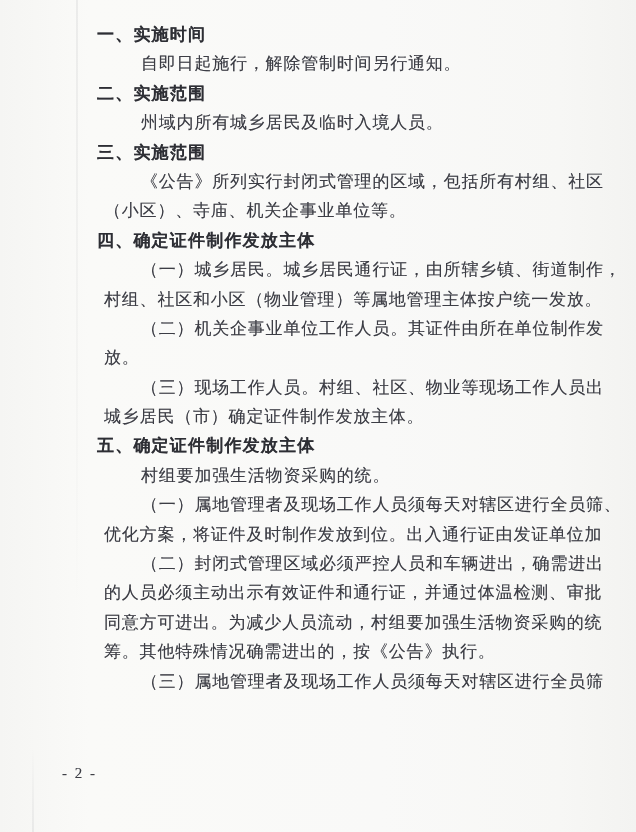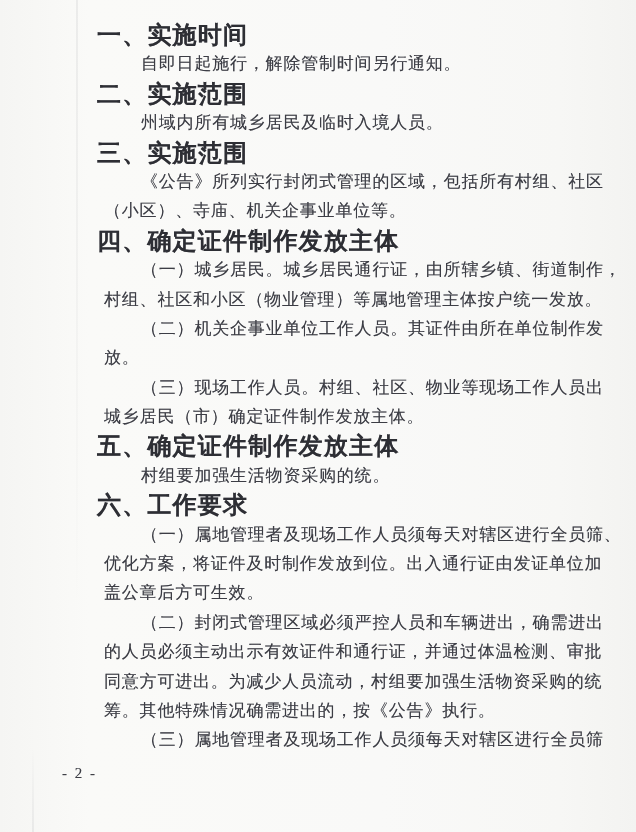--- a/index.html
+++ b/index.html
@@ -42,21 +42,21 @@
     width: 500px;
   }
   .line {
     height: 29.4px;
     line-height: 29.4px;
     white-space: nowrap;
   }
   .line.heading {
     font-family: "Liberation Sans", "DejaVu Sans", sans-serif;
     font-weight: 700;
-    font-size: 24px;
+    font-size: 17px;
     color: #2d2e34;
     letter-spacing: 1.2px;
     text-shadow: 0 0 0.6px rgba(45,46,52,0.55);
   }
   .line.body {
     font-family: "Liberation Serif", "DejaVu Serif", serif;
     font-size: 17px;
     color: #3c3d45;
     letter-spacing: 0.8px;
     text-shadow: 0 0 0.6px rgba(60,61,69,0.45);
@@ -95,24 +95,22 @@
       <div class="line body">（小区）、寺庙、机关企事业单位等。</div>
       <div class="line heading indent">四、确定证件制作发放主体</div>
       <div class="line body indent">（一）城乡居民。城乡居民通行证，由所辖乡镇、街道制作，</div>
       <div class="line body">村组、社区和小区（物业管理）等属地管理主体按户统一发放。</div>
       <div class="line body indent">（二）机关企事业单位工作人员。其证件由所在单位制作发</div>
       <div class="line body">放。</div>
       <div class="line body indent">（三）现场工作人员。村组、社区、物业等现场工作人员出</div>
       <div class="line body">城乡居民（市）确定证件制作发放主体。</div>
       <div class="line heading indent">五、确定证件制作发放主体</div>
       <div class="line body indent">村组要加强生活物资采购的统。</div>
-      <div class="line heading indent">六、工作要求</div>
       <div class="line body indent">（一）属地管理者及现场工作人员须每天对辖区进行全员筛、</div>
       <div class="line body">优化方案，将证件及时制作发放到位。出入通行证由发证单位加</div>
-      <div class="line body">盖公章后方可生效。</div>
       <div class="line body indent">（二）封闭式管理区域必须严控人员和车辆进出，确需进出</div>
       <div class="line body">的人员必须主动出示有效证件和通行证，并通过体温检测、审批</div>
       <div class="line body">同意方可进出。为减少人员流动，村组要加强生活物资采购的统</div>
       <div class="line body">筹。其他特殊情况确需进出的，按《公告》执行。</div>
       <div class="line body indent">（三）属地管理者及现场工作人员须每天对辖区进行全员筛</div>
     </div>
 
   <div class="page-number">- 2 -</div>
 </div>
 

